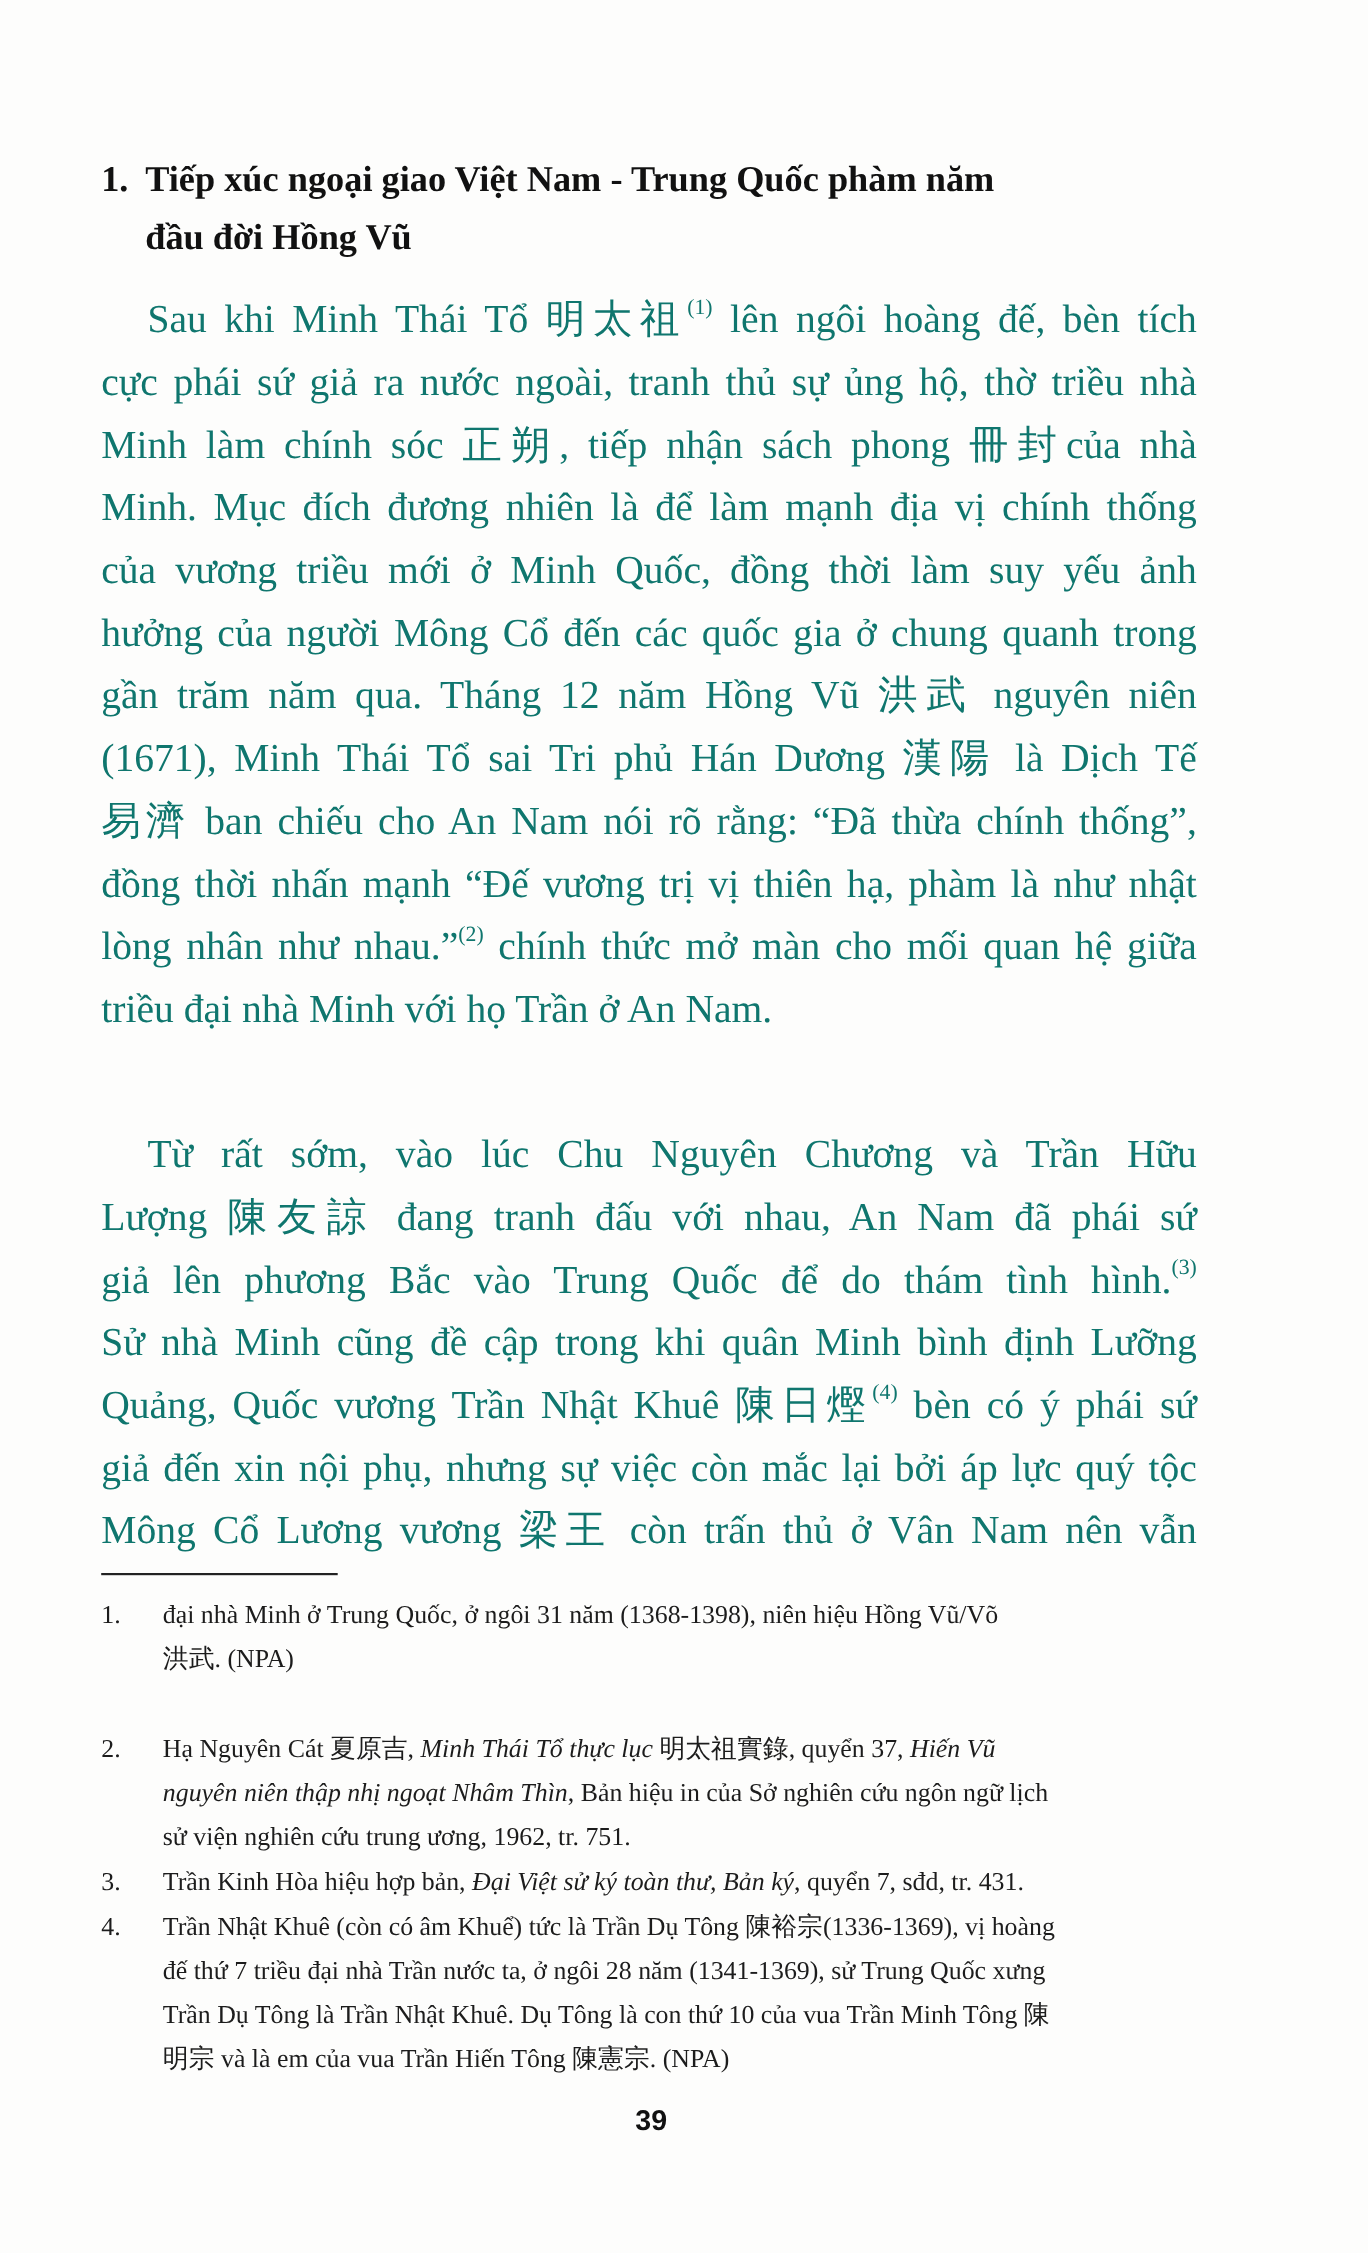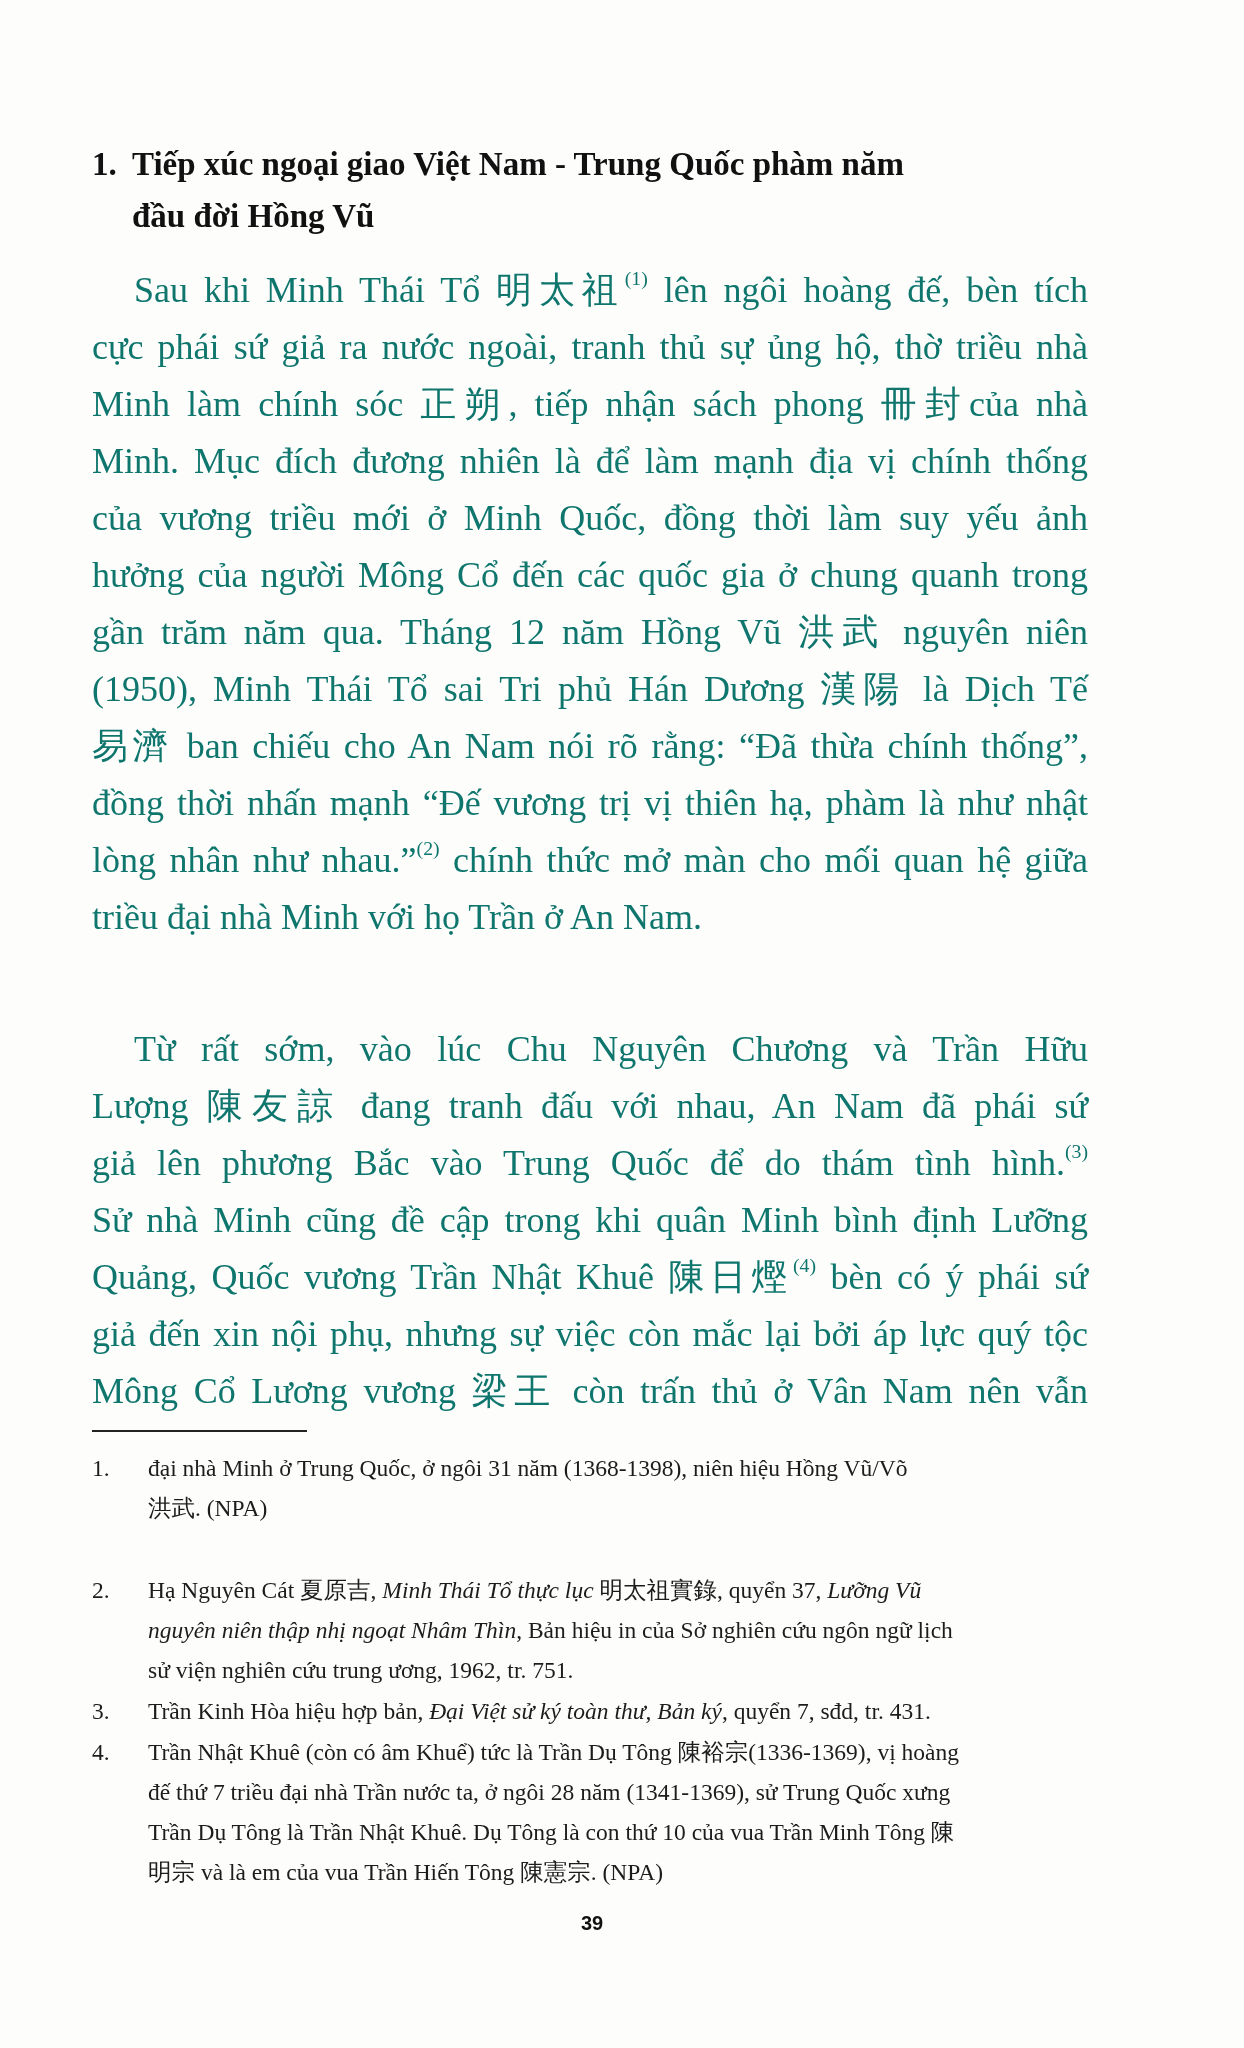--- a/index.html
+++ b/index.html
@@ -40,42 +40,42 @@
   .fn .txt { margin-left: 56px; }
   .fn .txt .ln { display: block; white-space: nowrap; }
   #fn1 { top: 1448px; }
   #fn2 { top: 1570px; }
   #fn3 { top: 1691px; }
   #fn4 { top: 1732px; }
   i { font-style: italic; }
   .page-number {
     position: absolute; left: 0; width: 1184px; top: 1912px; text-align: center;
     font-family: "Liberation Sans", "DejaVu Sans", sans-serif;
-    font-weight: bold; font-size: 20px; color: #111;
+    font-weight: bold; font-size: 26px; color: #111;
   }
 </style>
 </head>
 <body>
 
 <div class="page">
 
   <div class="heading">
     <span class="num">1.</span><span>Tiếp xúc ngoại giao Việt Nam - Trung Quốc phàm năm</span>
     <span class="line2">đầu đời Hồng Vũ</span>
   </div>
 
   <div class="body-text" id="para1">
     <span class="ln indent"><span>Sau khi Minh Thái Tổ 明太祖</span><sup>(1)</sup> <span>lên ngôi hoàng đế, bèn tích</span></span>
     <span class="ln">cực phái sứ giả ra nước ngoài, tranh thủ sự ủng hộ, thờ triều nhà</span>
     <span class="ln">Minh làm chính sóc 正朔, tiếp nhận sách phong 冊封của nhà</span>
     <span class="ln">Minh. Mục đích đương nhiên là để làm mạnh địa vị chính thống</span>
     <span class="ln">của vương triều mới ở Minh Quốc, đồng thời làm suy yếu ảnh</span>
     <span class="ln">hưởng của người Mông Cổ đến các quốc gia ở chung quanh trong</span>
     <span class="ln">gần trăm năm qua. Tháng 12 năm Hồng Vũ 洪武 nguyên niên</span>
-    <span class="ln">(1950), Minh Thái Tổ sai Tri phủ Hán Dương 漢陽 là Dịch Tế</span>
+    <span class="ln">(1671), Minh Thái Tổ sai Tri phủ Hán Dương 漢陽 là Dịch Tế</span>
     <span class="ln">易濟  ban chiếu cho An Nam nói rõ rằng: “Đã thừa chính thống”,</span>
     <span class="ln">đồng thời nhấn mạnh “Đế vương trị vị thiên hạ, phàm là như nhật</span>
     <span class="ln"><span>lòng nhân như nhau.”</span><sup>(2)</sup> <span>chính thức mở màn cho mối quan hệ giữa</span></span>
     <span class="ln last">triều đại nhà Minh với họ Trần ở An Nam.</span>
   </div>
 
   <div class="body-text" id="para2">
     <span class="ln indent">Từ rất sớm, vào lúc Chu Nguyên Chương và Trần Hữu</span>
     <span class="ln">Lượng 陳友諒 đang tranh đấu với nhau, An Nam đã phái sứ</span>
     <span class="ln"><span>giả lên phương Bắc vào Trung Quốc để do thám tình hình.</span><sup>(3)</sup></span>
@@ -91,21 +91,21 @@
     <span class="no">1.</span>
     <div class="txt">
       <span class="ln">đại nhà Minh ở Trung Quốc, ở ngôi 31 năm (1368-1398), niên hiệu Hồng Vũ/Võ</span>
       <span class="ln">洪武. (NPA)</span>
     </div>
   </div>
 
   <div class="fn" id="fn2">
     <span class="no">2.</span>
     <div class="txt">
-      <span class="ln"><span>Hạ Nguyên Cát 夏原吉, </span><i>Minh Thái Tổ thực lục</i><span> 明太祖實錄, quyển 37, </span><i>Lưỡng Vũ</i></span>
+      <span class="ln"><span>Hạ Nguyên Cát 夏原吉, </span><i>Minh Thái Tổ thực lục</i><span> 明太祖實錄, quyển 37, </span><i>Hiến Vũ</i></span>
       <span class="ln"><i>nguyên niên thập nhị ngoạt Nhâm Thìn</i><span>, Bản hiệu in của Sở nghiên cứu ngôn ngữ lịch</span></span>
       <span class="ln">sử viện nghiên cứu trung ương, 1962, tr. 751.</span>
     </div>
   </div>
 
   <div class="fn" id="fn3">
     <span class="no">3.</span>
     <div class="txt">
       <span class="ln"><span>Trần Kinh Hòa hiệu hợp bản, </span><i>Đại Việt sử ký toàn thư, Bản ký</i><span>, quyển 7, sđd, tr. 431.</span></span>
     </div>

